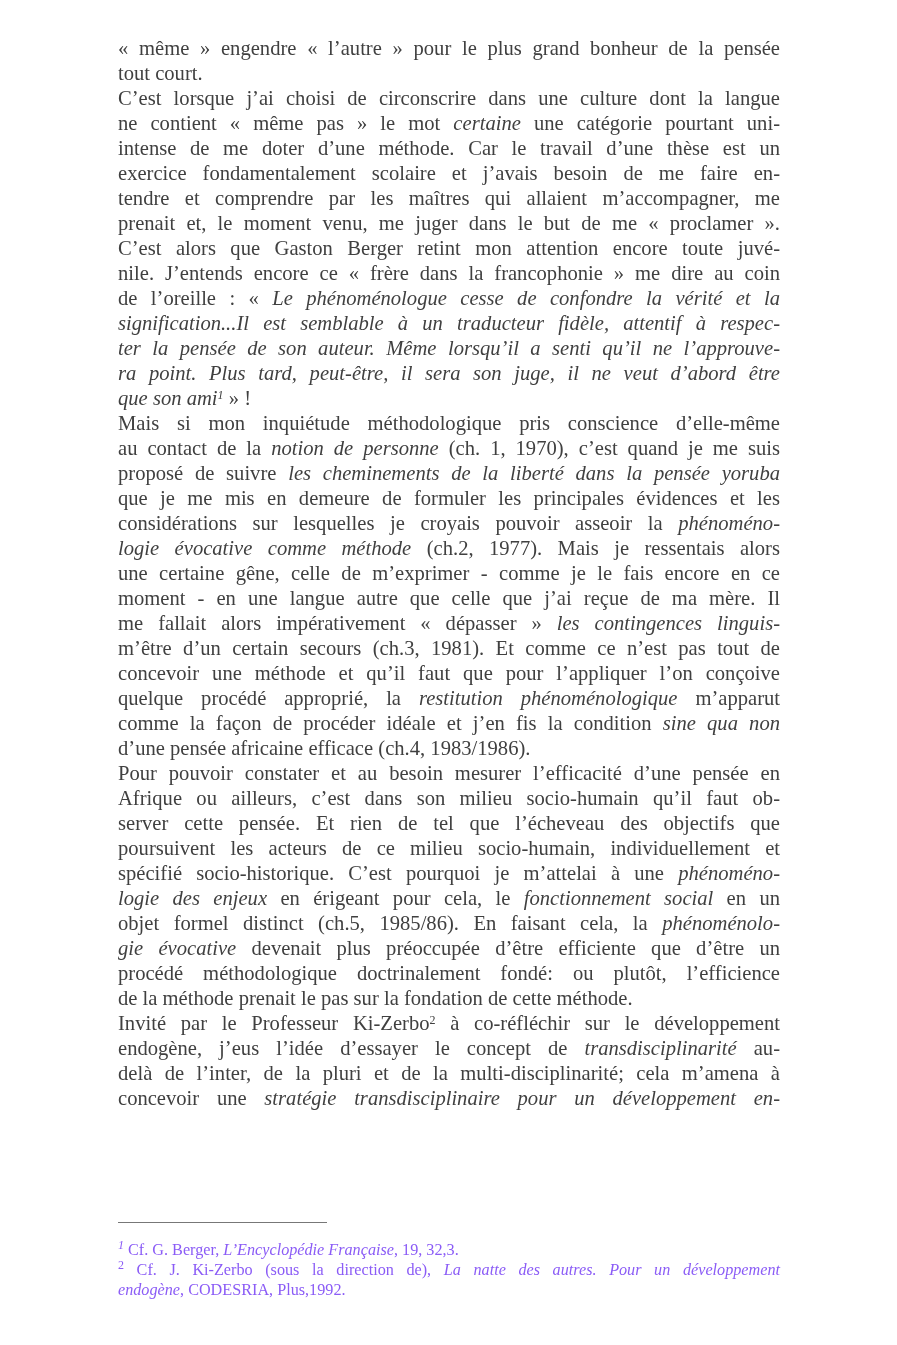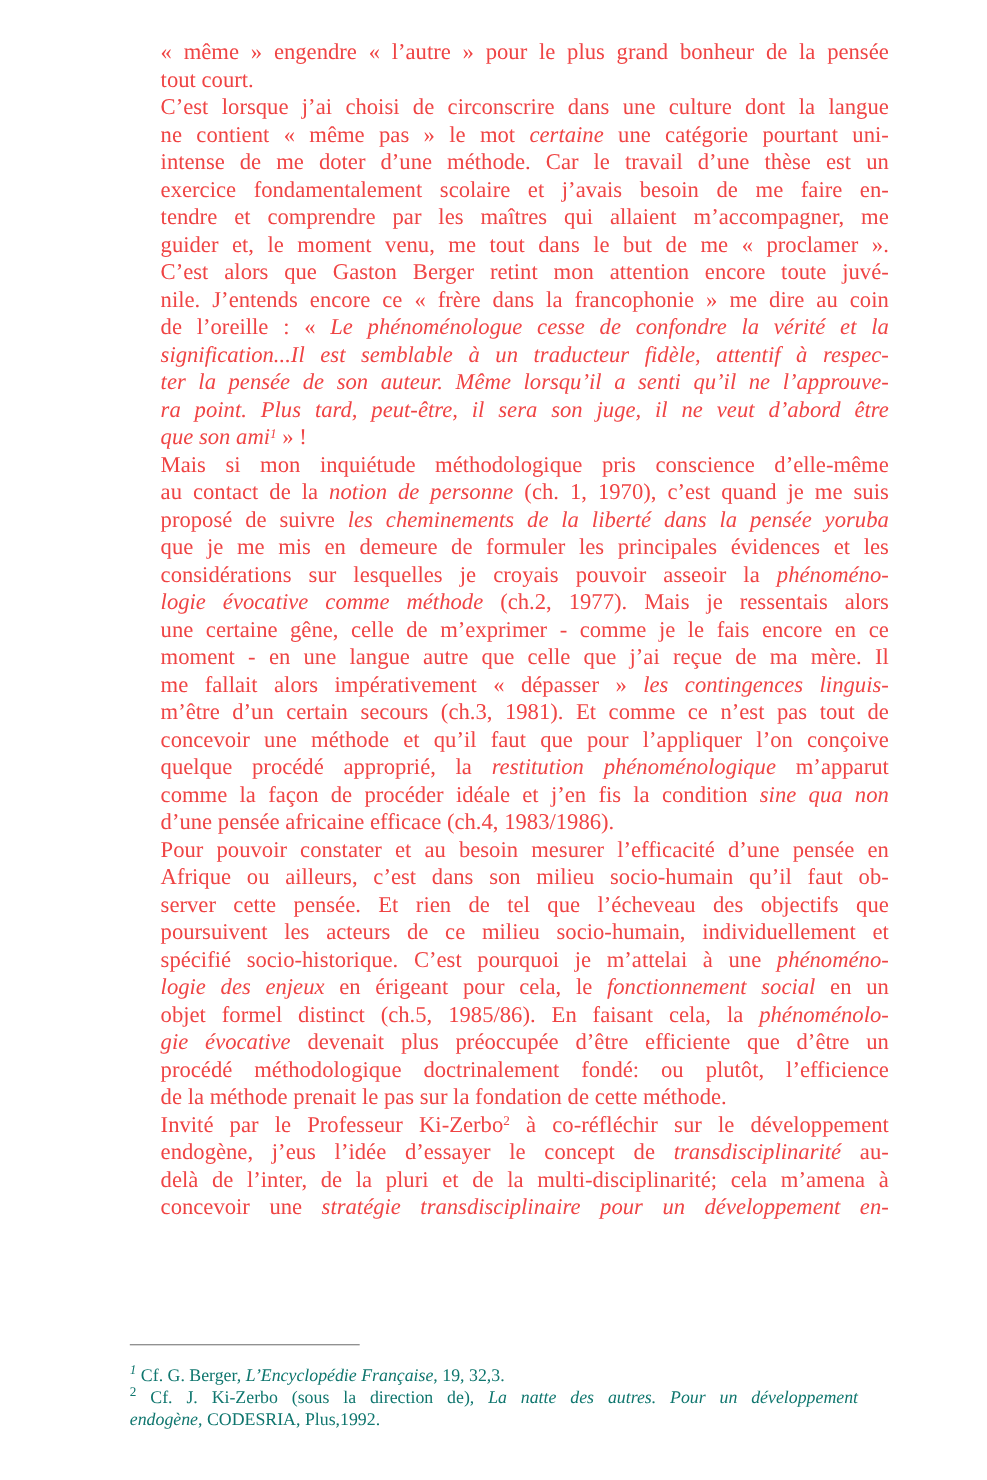--- a/index.html
+++ b/index.html
@@ -1,44 +1,44 @@
 <!DOCTYPE html>
 <html><head>
 <meta charset="utf-8">
 <style>
   html, body { margin:0; padding:0; background:#ffffff; }
   body { width:897px; height:1345px; position:relative; overflow:hidden; }
   .page { position:absolute; left:118px; top:36px; width:662px;
-    font-family:"Liberation Serif", serif; font-size:20.6px; line-height:25px; color:#ef4444;margin-left:28px; }
+    font-family:"Liberation Serif", serif; font-size:20.6px; line-height:25px; color:#404040; }
   .para { margin:0; text-align:justify; hyphens:manual; }
   .line { display:block; white-space:nowrap; text-align:justify; text-align-last:justify; }
   .line.last { text-align-last:left; }
   i { font-style:italic; }
   sup { font-size:12px; line-height:0; vertical-align:6px; }
   .rule { position:absolute; left:118px; top:1222px; width:209px; height:0; border-top:1.3px solid #777; }
   .footnotes { position:absolute; left:118px; top:1240px; width:662px;
-    font-family:"Liberation Serif", serif; font-size:16.2px; line-height:20px; color:#0f766e; }
+    font-family:"Liberation Serif", serif; font-size:16.2px; line-height:20px; color:#8b5cf6; }
   .fn .line { text-align-last:justify; }
   .fn .line.last { text-align-last:left; }
 </style>
 </head>
 <body>
 
 <div class="page" id="body">
     <div class="para">
       <span class="line"><span>« même » engendre « l’autre » pour le plus grand bonheur de la pensée</span></span>
       <span class="line last"><span>tout court.</span></span>
     </div>
     <div class="para">
       <span class="line"><span>C’est lorsque j’ai choisi de circonscrire dans une culture dont la langue</span></span>
       <span class="line"><span>ne contient « même pas » le mot </span><i>certaine</i><span> une catégorie pourtant uni-</span></span>
       <span class="line"><span>intense de me doter  d’une méthode. Car le travail d’une thèse est un</span></span>
       <span class="line"><span>exercice fondamentalement scolaire et j’avais besoin de me faire en-</span></span>
       <span class="line"><span>tendre et comprendre par les maîtres qui allaient m’accompagner, me</span></span>
-      <span class="line"><span>guider et, le moment venu, me tout dans le but de me « proclamer ».</span></span>
+      <span class="line"><span>prenait et, le moment venu, me juger dans le but de me « proclamer ».</span></span>
       <span class="line"><span>C’est alors que Gaston Berger retint mon attention encore toute juvé-</span></span>
       <span class="line"><span>nile. J’entends encore ce « frère dans la francophonie » me dire au coin</span></span>
       <span class="line"><span>de l’oreille : « </span><i>Le phénoménologue cesse de confondre la vérité et la</i></span>
       <span class="line"><i>signification...Il est semblable à un traducteur fidèle, attentif à respec-</i></span>
       <span class="line"><i>ter la pensée de son auteur. Même lorsqu’il a senti qu’il ne l’approuve-</i></span>
       <span class="line"><i>ra point. Plus tard, peut-être, il sera son juge, il ne veut d’abord être</i></span>
       <span class="line last"><i>que son ami</i><sup style="font-style: italic;">1</sup><span> » !</span></span>
     </div>
     <div class="para">
       <span class="line"><span>Mais si mon inquiétude méthodologique pris conscience d’elle-même</span></span>

